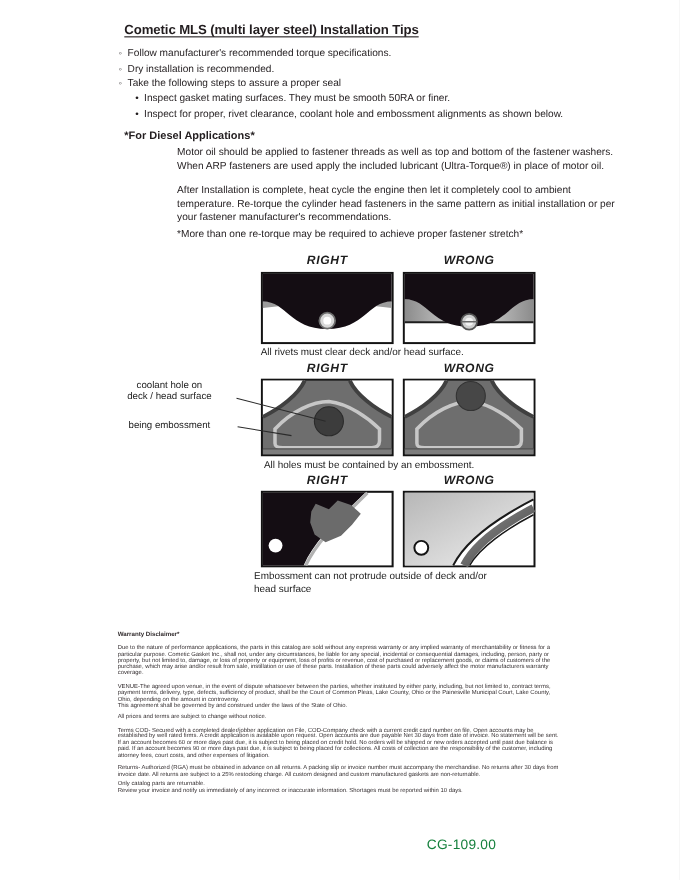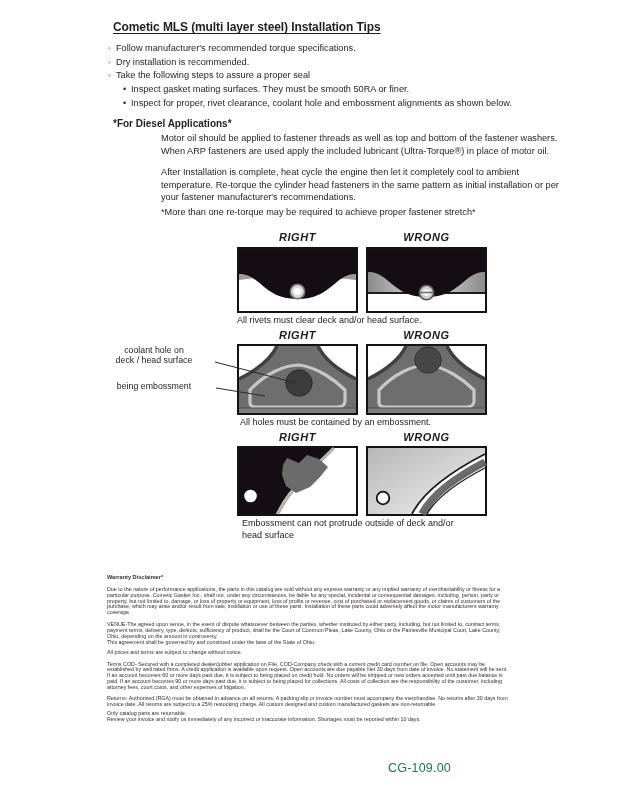--- a/index.html
+++ b/index.html
@@ -163,21 +163,21 @@
       </linearGradient>
     </defs>
     <rect x="1" y="1" width="119" height="68" fill="#ffffff" stroke="#131313" stroke-width="2"></rect>
     <path d="M2,2 H119 V8 C88,24 58,44 46,68 L2,68 Z" fill="url(#gL)"></path>
     <path d="M119,8 C88,24 58,44 46,68" stroke="#1a1a1a" stroke-width="1.8" fill="none"></path>
     <path d="M119,16 C92,30 66,48 56,68" stroke="url(#gD)" stroke-width="7.5" fill="none"></path>
     <path d="M119,22 C94,35 70,52 61,68" stroke="#1a1a1a" stroke-width="1.4" fill="none"></path>
     <circle cx="17" cy="52" r="6.3" fill="#ffffff" stroke="#131313" stroke-width="1.8"></circle>
   </svg>
 
-  <div class="abs caption" style="left:242px;top:518px;width:232px;">Embossment can not protrude outside of deck and/or head surface</div>
+  <div class="abs caption" style="left:231px;top:518px;width:232px;">Embossment can not protrude outside of deck and/or head surface</div>
 
   <svg class="abs" style="left:0;top:0;pointer-events:none;" width="618" height="800" viewBox="0 0 618 800">
     <line x1="215" y1="362" x2="296" y2="383" stroke="#2a2a2a" stroke-width="1"></line>
     <line x1="216" y1="388" x2="265" y2="396" stroke="#2a2a2a" stroke-width="1"></line>
   </svg>
 
   <div class="abs fineprint">
     <h6>Warranty Disclaimer*</h6>
     <p class="fp-gap-a">Due to the nature of performance applications, the parts in this catalog are sold without any express warranty or any implied warranty of merchantability or fitness for a particular purpose.  Cometic Gasket Inc., shall not, under any circumstances, be liable for any special, incidental or consequential damages, including, person, party or property, but not limited to, damage, or loss of property or equipment, loss of profits or revenue, cost of purchased or replacement goods, or claims of customers of the purchase, which may arise and/or result from sale, instillation or use of these parts.  Installation of these parts could adversely affect the motor manufacturers warranty coverage.</p>
     <p class="fp-gap-b">VENUE-The agreed upon venue, in the event of dispute whatsoever between the parties, whether instituted by either party, including, but not limited to, contract terms, payment terms, delivery, type, defects, sufficiency of product, shall be the Court of Common Pleas, Lake County, Ohio or the Painesville Municipal Court, Lake County, Ohio, depending on the amount in controversy.

